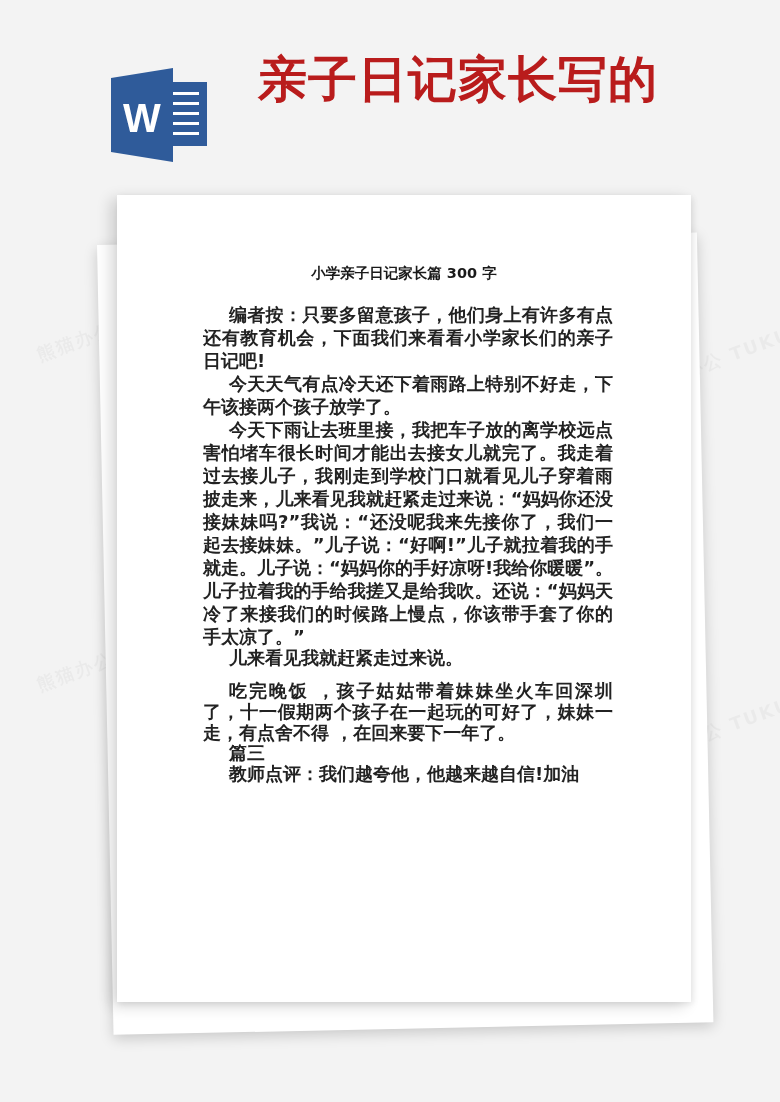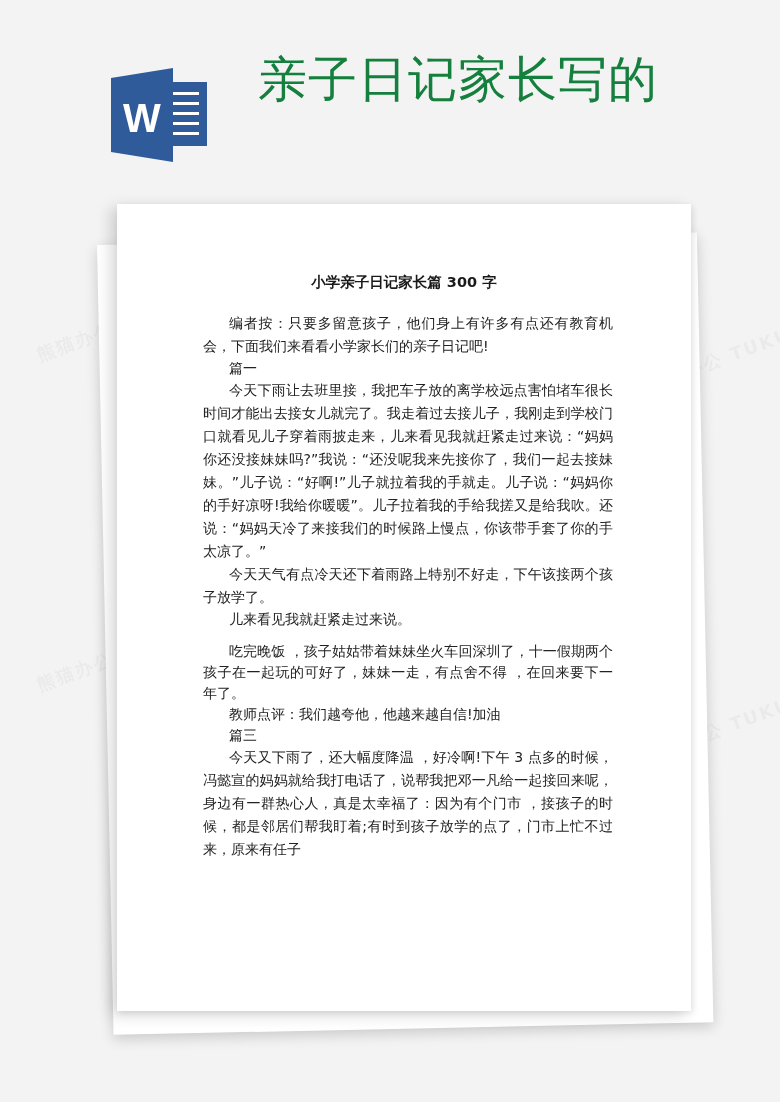--- a/index.html
+++ b/index.html
@@ -5,42 +5,42 @@
   html, body { margin:0; padding:0; }
   body {
     width:780px; height:1102px; overflow:hidden; position:relative;
     background:#f3f3f3;
     font-family:"DejaVu Sans","Liberation Sans",sans-serif;
   }
   .word-icon { position:absolute; left:109px; top:66px; width:100px; height:98px; }
   .banner-title {
     position:absolute; left:258px; top:52px; width:500px;
     font-family:"DejaVu Serif","Liberation Serif",serif;
-    font-size:49px; line-height:55px; color:#15803d; font-weight:normal;
+    font-size:49px; line-height:55px; color:#b91c1c; font-weight:bold;
     letter-spacing:1px;
   }
   .banner-title div { white-space:nowrap; }
 
   .sheet-back {
     position:absolute; left:97px; top:245px; width:600px; height:790px;
     background:#fff; transform:rotate(-1.2deg); transform-origin:left top;
     box-shadow:0 4px 14px rgba(0,0,0,0.18);
   }
   .sheet-main {
-    position:absolute; left:117px; top:204px; width:574px; height:807px;
+    position:absolute; left:117px; top:195px; width:574px; height:807px;
     background:#fff;
     box-shadow:-6px 4px 14px rgba(0,0,0,0.16), 2px 2px 6px rgba(0,0,0,0.08);
   }
   .doc-title {
     position:absolute; left:0; right:0; top:69px; text-align:center;
     font-size:14.5px; color:#1a1a1a; font-weight:bold;
   }
   .doc-body {
     position:absolute; left:86px; top:108px; width:410px;
-    font-size:14px; color:#222; line-height:23px;
+    font-size:18px; color:#222; line-height:23px;font-weight:bold;
   }
   .doc-body p { margin:0; text-indent:26px; text-align:justify; }
   .doc-body p.head { line-height:20px; margin-bottom:1px; }
   .doc-body p.tight { line-height:21px;margin-top:12px; }
 
   .watermark {
     position:absolute; font-size:18px; font-weight:bold; color:rgba(0,0,0,0.035);
     transform:rotate(-20deg); white-space:nowrap; pointer-events:none;
     letter-spacing:2px;
   }
@@ -71,22 +71,20 @@
 <div class="watermark" style="left:640px;top:330px;">熊猫办公 TUKUPPT.COM</div>
 <div class="watermark" style="left:30px;top:630px;">熊猫办公 TUKUPPT.COM</div>
 <div class="watermark" style="left:420px;top:650px;">熊猫办公 TUKUPPT.COM</div>
 <div class="watermark" style="left:640px;top:700px;">熊猫办公 TUKUPPT.COM</div>
 
 <div class="sheet-back"></div>
 <div class="sheet-main">
   <div class="doc-title">小学亲子日记家长篇 300 字</div>
   <div class="doc-body">
     <p>编者按：只要多留意孩子，他们身上有许多有点还有教育机会，下面我们来看看小学家长们的亲子日记吧!</p>
-    <p class="head">篇一</p>
+    <p>今天天气有点冷天还下着雨路上特别不好走，下午该接两个孩子放学了。</p>
     <p>今天下雨让去班里接，我把车子放的离学校远点害怕堵车很长时间才能出去接女儿就完了。我走着过去接儿子，我刚走到学校门口就看见儿子穿着雨披走来，儿来看见我就赶紧走过来说：“妈妈你还没接妹妹吗?”我说：“还没呢我来先接你了，我们一起去接妹妹。”儿子说：“好啊!”儿子就拉着我的手就走。儿子说：“妈妈你的手好凉呀!我给你暖暖”。儿子拉着我的手给我搓又是给我吹。还说：“妈妈天冷了来接我们的时候路上慢点，你该带手套了你的手太凉了。”</p>
-    <p>今天天气有点冷天还下着雨路上特别不好走，下午该接两个孩子放学了。</p>
     <p class="head">儿来看见我就赶紧走过来说。</p>
     <p class="tight">吃完晚饭 ，孩子姑姑带着妹妹坐火车回深圳了，十一假期两个孩子在一起玩的可好了，妹妹一走，有点舍不得 ，在回来要下一年了。</p>
+    <p class="head">篇三</p>
     <p class="head">教师点评：我们越夸他，他越来越自信!加油</p>
-    <p class="head">篇三</p>
-    <p>今天又下雨了，还大幅度降温 ，好冷啊!下午 3 点多的时候，冯懿宣的妈妈就给我打电话了，说帮我把邓一凡给一起接回来呢，身边有一群热心人，真是太幸福了：因为有个门市 ，接孩子的时候，都是邻居们帮我盯着;有时到孩子放学的点了，门市上忙不过来，原来有任子</p>
   </div>
 </div>
 
 </body></html>

